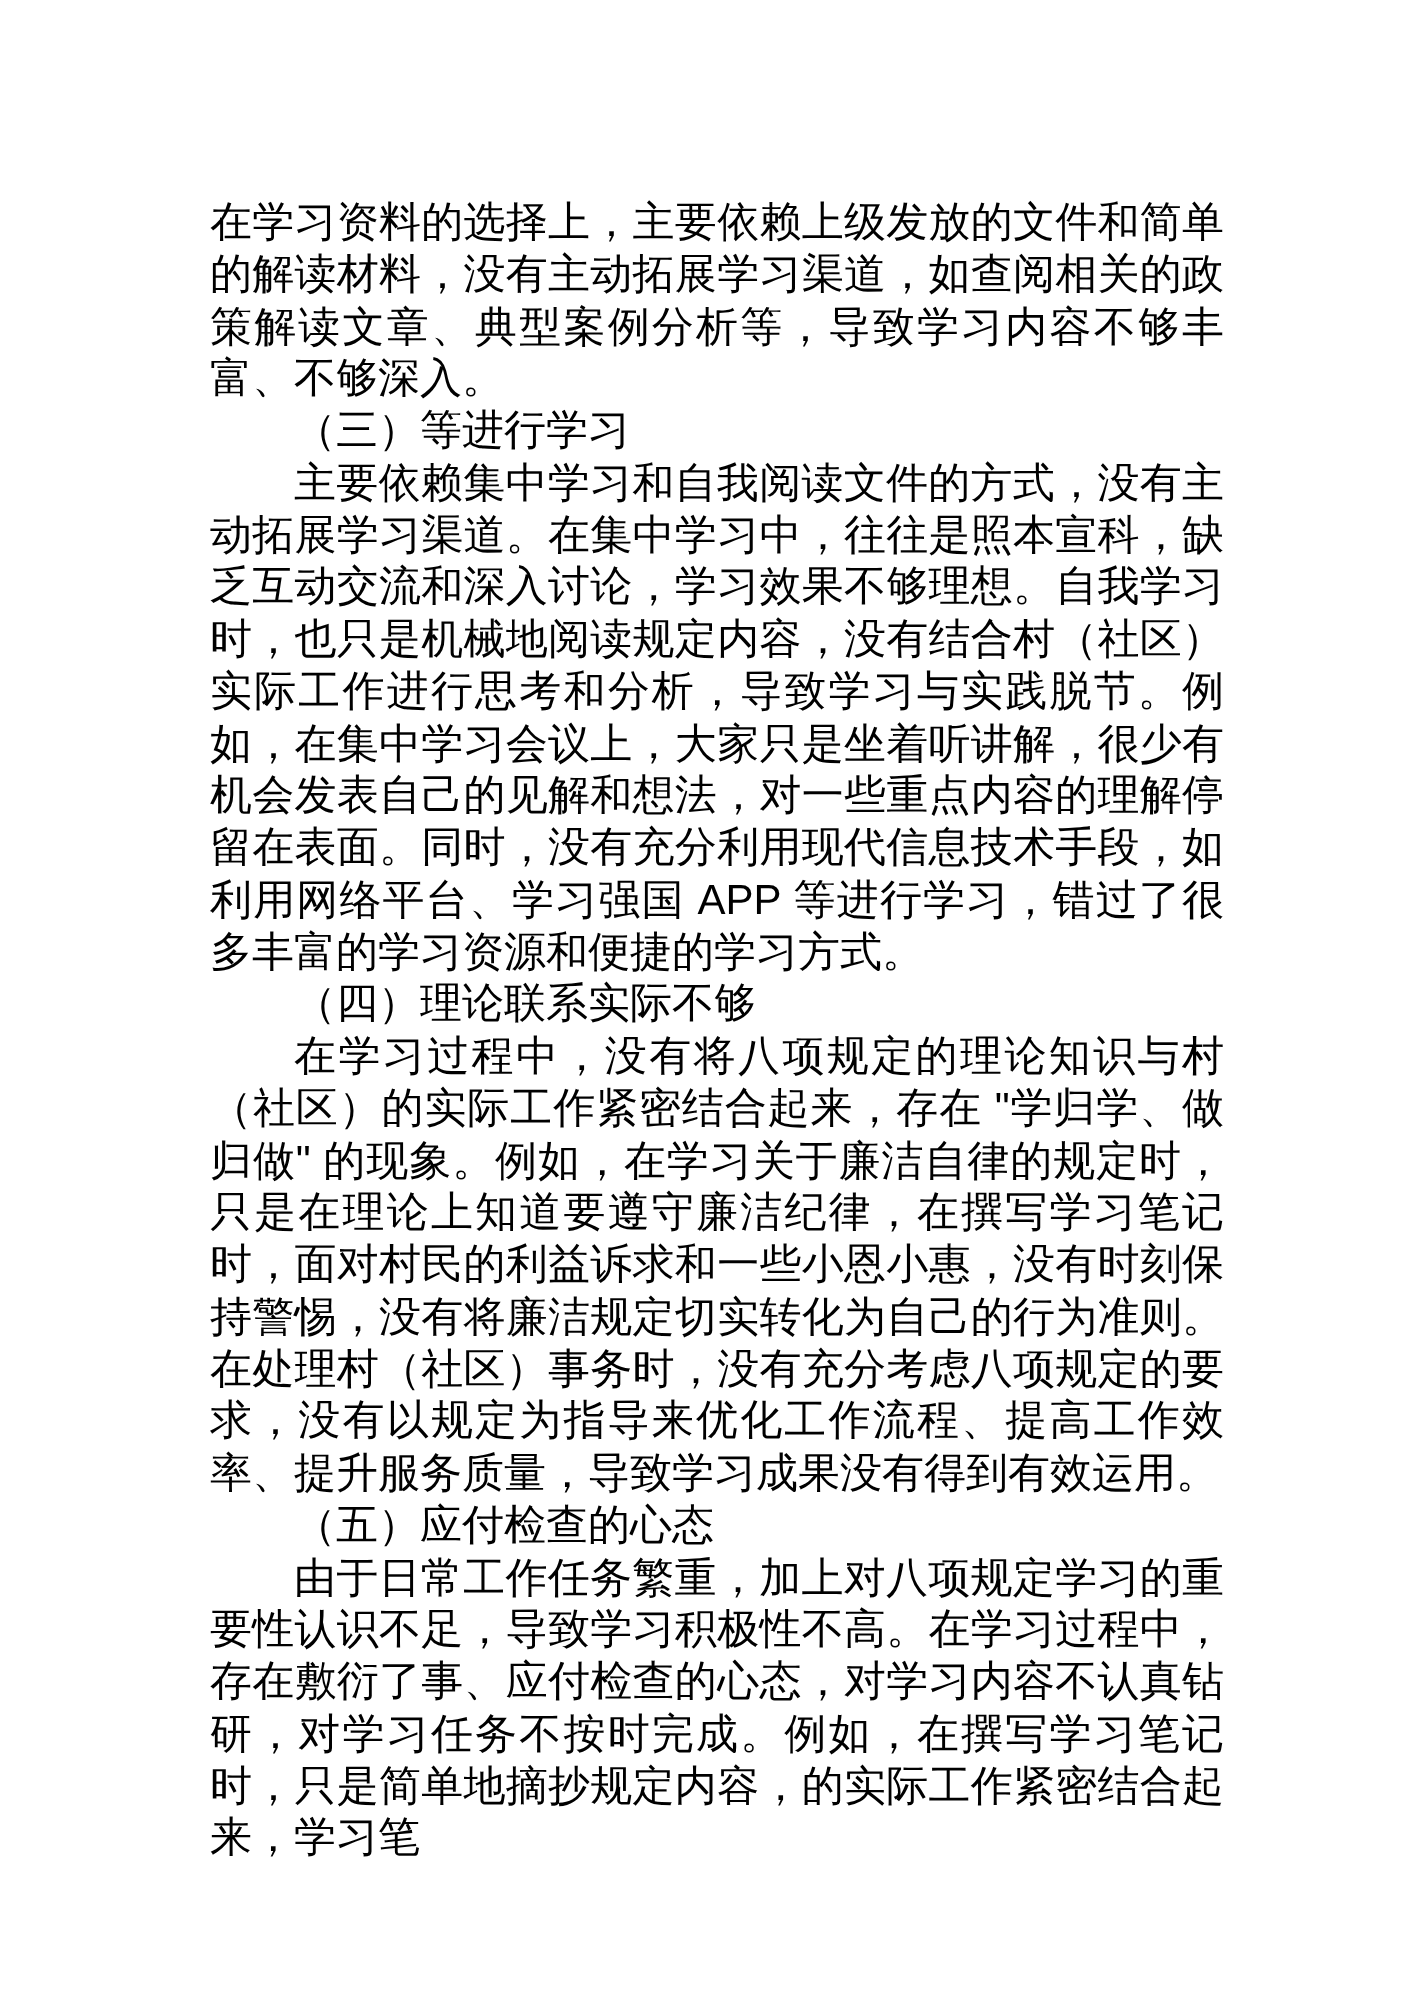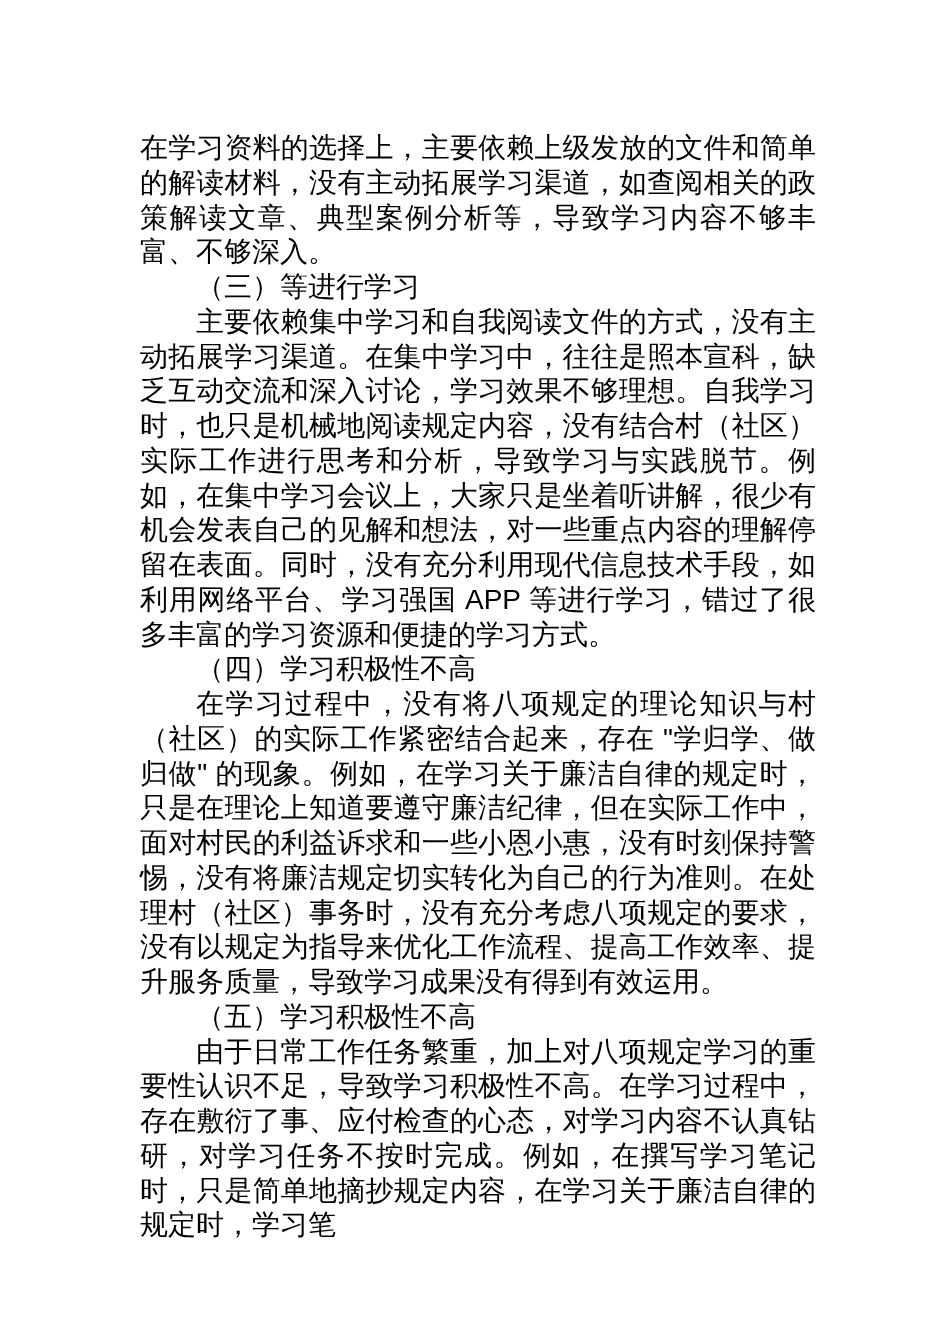--- a/index.html
+++ b/index.html
@@ -42,18 +42,18 @@
   }
 </style>
 </head>
 <body>
 
 <div class="page">
   <div class="doc-content">
     <p class="continuation">在学习资料的选择上，主要依赖上级发放的文件和简单的解读材料，没有主动拓展学习渠道，如查阅相关的政策解读文章、典型案例分析等，导致学习内容不够丰富、不够深入。</p>
     <p>（三）等进行学习</p>
     <p>主要依赖集中学习和自我阅读文件的方式，没有主动拓展学习渠道。在集中学习中，往往是照本宣科，缺乏互动交流和深入讨论，学习效果不够理想。自我学习时，也只是机械地阅读规定内容，没有结合村（社区）实际工作进行思考和分析，导致学习与实践脱节。例如，在集中学习会议上，大家只是坐着听讲解，很少有机会发表自己的见解和想法，对一些重点内容的理解停留在表面。同时，没有充分利用现代信息技术手段，如利用网络平台、学习强国 APP 等进行学习，错过了很多丰富的学习资源和便捷的学习方式。</p>
-    <p>（四）学习积极性不高</p>
-    <p>在学习过程中，没有将八项规定的理论知识与村（社区）的实际工作紧密结合起来，存在 "学归学、做归做" 的现象。例如，在学习关于廉洁自律的规定时，只是在理论上知道要遵守廉洁纪律，但在实际工作中，面对村民的利益诉求和一些小恩小惠，没有时刻保持警惕，没有将廉洁规定切实转化为自己的行为准则。在处理村（社区）事务时，没有充分考虑八项规定的要求，没有以规定为指导来优化工作流程、提高工作效率、提升服务质量，导致学习成果没有得到有效运用。</p>
-    <p>（五）学习积极性不高</p>
-    <p>由于日常工作任务繁重，加上对八项规定学习的重要性认识不足，导致学习积极性不高。在学习过程中，存在敷衍了事、应付检查的心态，对学习内容不认真钻研，对学习任务不按时完成。例如，在撰写学习笔记时，只是简单地摘抄规定内容，在学习关于廉洁自律的规定时，学习笔</p>
+    <p>（四）理论联系实际不够</p>
+    <p>在学习过程中，没有将八项规定的理论知识与村（社区）的实际工作紧密结合起来，存在 "学归学、做归做" 的现象。例如，在学习关于廉洁自律的规定时，只是在理论上知道要遵守廉洁纪律，在撰写学习笔记时，面对村民的利益诉求和一些小恩小惠，没有时刻保持警惕，没有将廉洁规定切实转化为自己的行为准则。在处理村（社区）事务时，没有充分考虑八项规定的要求，没有以规定为指导来优化工作流程、提高工作效率、提升服务质量，导致学习成果没有得到有效运用。</p>
+    <p>（五）应付检查的心态</p>
+    <p>由于日常工作任务繁重，加上对八项规定学习的重要性认识不足，导致学习积极性不高。在学习过程中，存在敷衍了事、应付检查的心态，对学习内容不认真钻研，对学习任务不按时完成。例如，在撰写学习笔记时，只是简单地摘抄规定内容，的实际工作紧密结合起来，学习笔</p>
   </div>
 </div>
 
 </body></html>

